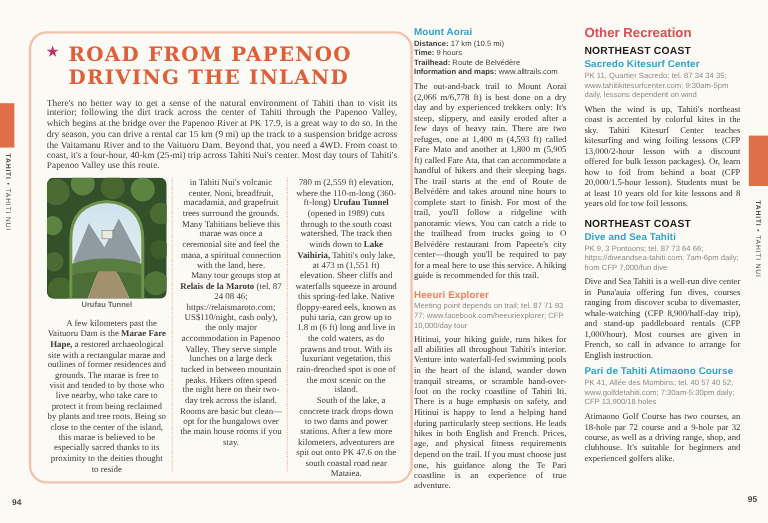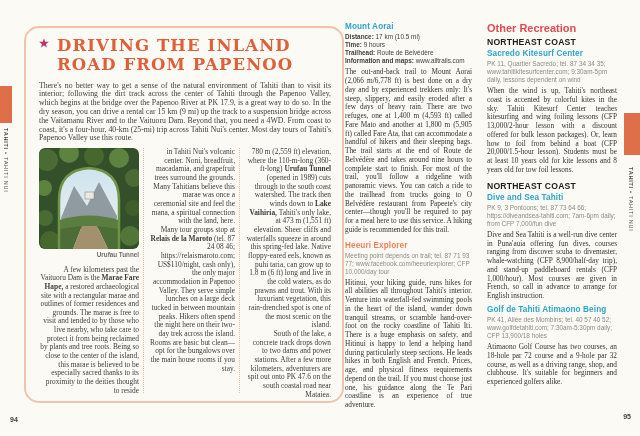--- a/index.html
+++ b/index.html
@@ -37,21 +37,21 @@
   .feature-title .star {
     position:absolute; left:0; top:2px;
     font-size:11px; color:#c13268; letter-spacing:0;
   }
   .feature-title span.tl { display:block; }
   .intro {
     margin-top:7px; font-size:7.8px; line-height:1.13;
     text-align:justify; color:#3d3d3d;
   }
   .cols { display:flex; margin-top:5px; height:245px; }
-  .col { font-size:7.4px; line-height:1.17; color:#3d3d3d; text-align:right; }
+  .col { font-size:7.4px; line-height:1.17; color:#3d3d3d; text-align:center; }
   .col p.indent { text-indent:8px; }
   .col1 { width:100px; }
   .col2, .col3 {
     width:104px; margin-left:4px; padding-left:6px;
     border-left:1px dotted #eab9a4;
   }
   .photo { width:100px; height:101px; border-radius:6px; overflow:hidden; }
   .photo svg { display:block; width:100%; height:100%; }
   .caption {
     font-family:"Liberation Sans", sans-serif; font-weight:bold;
@@ -107,22 +107,22 @@
 
   <div class="spine-tab left"></div>
   <div class="spine-label left"><b>TAHITI</b><span>  •  </span><span>TAHITI NUI</span></div>
 
   <div class="spine-tab right"></div>
   <div class="spine-label right"><b>TAHITI</b><span>  •  </span><span>TAHITI NUI</span></div>
 
   <div class="feature-box">
     <div class="feature-title">
       <span class="star">★</span>
+      <span class="tl">ROAD FROM PAPENOO</span>
       <span class="tl">DRIVING THE INLAND</span>
-      <span class="tl">ROAD FROM PAPENOO</span>
     </div>
 
     <p class="intro">There's no better way to get a sense of the natural environment of Tahiti than to visit its interior; following the dirt track across the center of Tahiti through the Papenoo Valley, which begins at the bridge over the Papenoo River at PK 17.9, is a great way to do so. In the dry season, you can drive a rental car 15 km (9 mi) up the track to a suspension bridge across the Vaitamanu River and to the Vaituoru Dam. Beyond that, you need a 4WD. From coast to coast, it's a four-hour, 40-km (25-mi) trip across Tahiti Nui's center. Most day tours of Tahiti's Papenoo Valley use this route.</p>
 
     <div class="cols">
       <div class="col col1">
         <div class="photo">
           <svg viewBox="0 0 100 101" preserveAspectRatio="none" aria-hidden="true">
             <defs>
               <linearGradient id="sky" x1="0" y1="0" x2="0" y2="1">
@@ -188,21 +188,21 @@
     <h4 class="h-region first">NORTHEAST COAST</h4>
     <h3 class="h-blue">Sacredo Kitesurf Center</h3>
     <div class="gray">PK 11, Quartier Sacredo; tel. 87 34 34 35; www.tahitikitesurfcenter.com; 9:30am-5pm daily, lessons dependent on wind</div>
     <p class="body-j">When the wind is up, Tahiti's northeast coast is accented by colorful kites in the sky. Tahiti Kitesurf Center teaches kitesurfing and wing foiling lessons (CFP 13,000/2-hour lesson with a discount offered for bulk lesson packages). Or, learn how to foil from behind a boat (CFP 20,000/1.5-hour lesson). Students must be at least 10 years old for kite lessons and 8 years old for tow foil lessons.</p>
 
     <h4 class="h-region">NORTHEAST COAST</h4>
     <h3 class="h-blue">Dive and Sea Tahiti</h3>
     <div class="gray">PK 9, 3 Pontoons; tel. 87 73 64 66; https://diveandsea-tahiti.com; 7am-6pm daily; from CFP 7,000/fun dive</div>
     <p class="body-j">Dive and Sea Tahiti is a well-run dive center in Puna'auia offering fun dives, courses ranging from discover scuba to divemaster, whale-watching (CFP 8,900/half-day trip), and stand-up paddleboard rentals (CFP 1,000/hour). Most courses are given in French, so call in advance to arrange for English instruction.</p>
 
-    <h3 class="h-blue">Golf de Tahiti Atimaono Being</h3>
+    <h3 class="h-blue">Pari de Tahiti Atimaono Course</h3>
     <div class="gray">PK 41, Allée des Mombins; tel. 40 57 40 52; www.golfdetahiti.com; 7:30am-5:30pm daily; CFP 13,900/18 holes</div>
     <p class="body-j">Atimaono Golf Course has two courses, an 18-hole par 72 course and a 9-hole par 32 course, as well as a driving range, shop, and clubhouse. It's suitable for beginners and experienced golfers alike.</p>
   </div>
 
   <div class="pn left">94</div>
   <div class="pn right">95</div>
 
 </div>
 
 </body></html>

